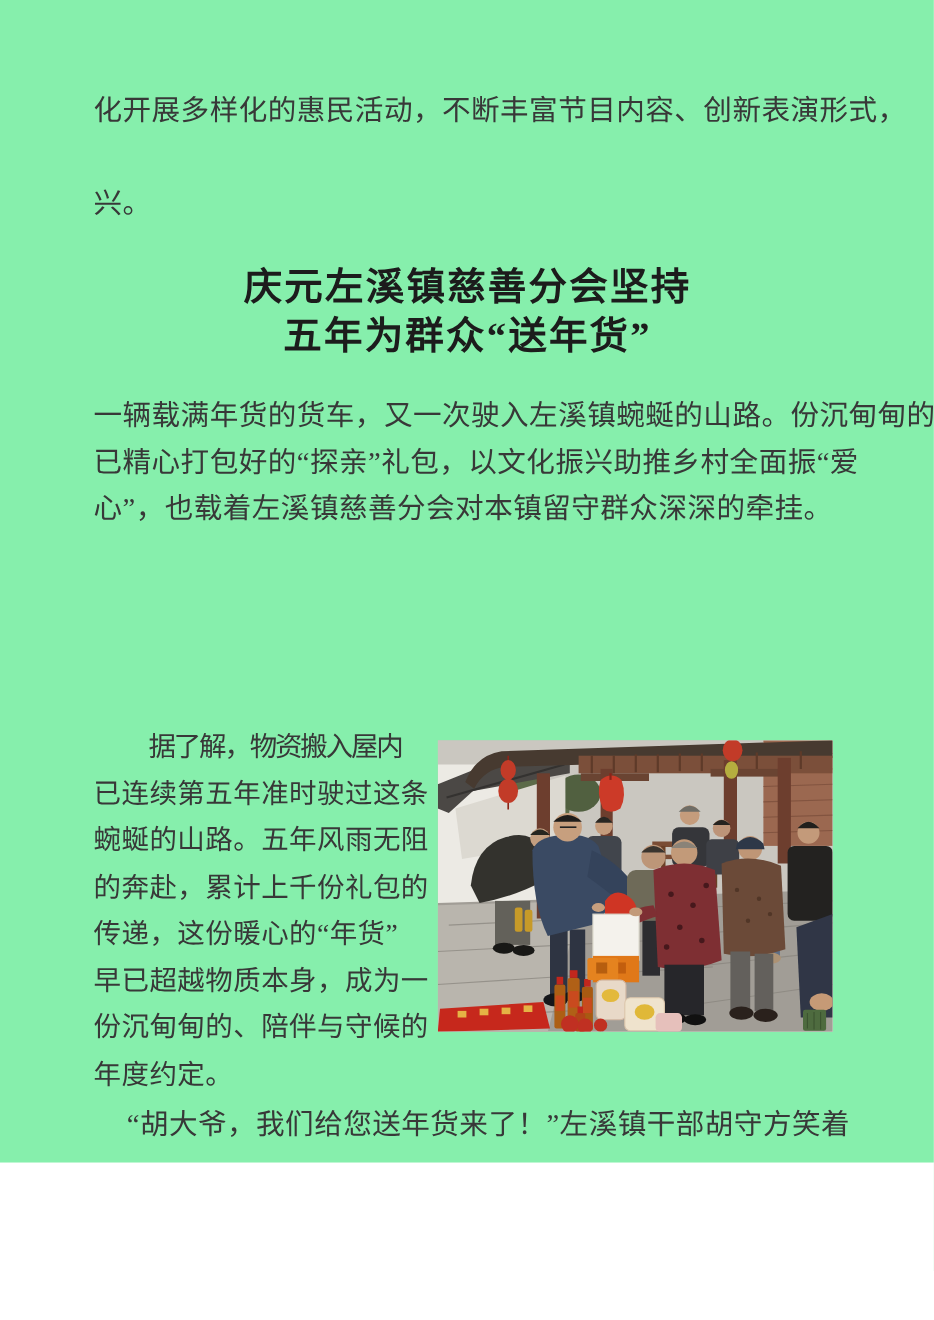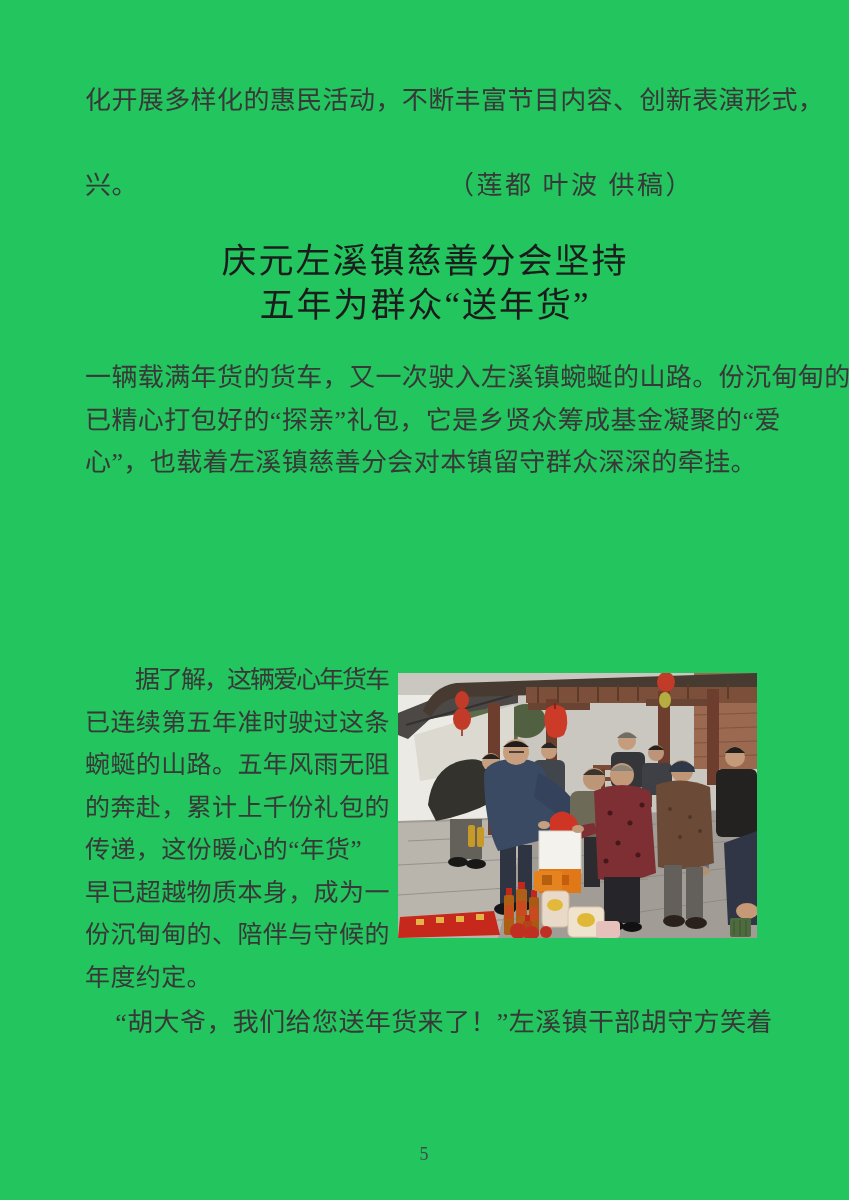--- a/index.html
+++ b/index.html
@@ -1,34 +1,34 @@
 <!DOCTYPE html>
 <html lang="zh-CN"><head>
 <meta charset="utf-8">
 <style>
   html,body { margin:0; padding:0; background:#ffffff; }
   .page {
-    position:relative; width:849px; height:1200px; margin:0 auto;
-    background:#22c55e; overflow:hidden;
+    position:relative; width:849px; height:1057px; margin:0 auto;
+    background:#86efac; overflow:hidden;
     font-family:"Liberation Serif","DejaVu Serif",serif;
     color:#383838;
   }
   .para { position:absolute; left:85px; width:690px; }
   .tl {
     height:42.5px; line-height:42.5px; font-size:26px;
     letter-spacing:0.4px; white-space:nowrap; color:#383838;
   }
   
   #cont { top:80px; }
   .cont-line3 { position:relative; }
   .byline { position:absolute; left:363px; top:0; letter-spacing:2.5px; }
   
   .headline {
     position:absolute; left:85px; top:240px; width:680px; text-align:center;
-    font-weight:normal; color:#1c1c1c;
+    font-weight:bold; color:#1c1c1c;
   }
   .headline .hline {
     height:44px; line-height:44px; font-size:35px; letter-spacing:2px;
     white-space:nowrap;
   }
   #para1 { top:357px; }
   #para2 { top:532px; }
   #para3 { top:659px; width:315px; }
   #para3 .tl { font-size:25px; letter-spacing:0.4px; }
   #para3 .tl:first-child { letter-spacing:-2px; }
@@ -46,35 +46,34 @@
 </head>
 <body>
 
 <div class="page">
 
   <div class="para" id="cont">
       <div class="tl">化开展多样化的惠民活动，不断丰富节目内容、创新表演形式，</div>
     </div>
   <div class="para cont-line3 tl" style="top:165px">
     <span>兴。</span>
-    <span class="byline">（莲都 叶波 供稿）</span>
   </div>
 
   <div class="headline">
     <div class="hline">庆元左溪镇慈善分会坚持</div>
     <div class="hline">五年为群众“送年货”</div>
   </div>
 
   <div class="para" id="para1">
       <div class="tl">一辆载满年货的货车，又一次驶入左溪镇蜿蜒的山路。份沉甸甸的</div>
-      <div class="tl">已精心打包好的“探亲”礼包，它是乡贤众筹成基金凝聚的“爱</div>
+      <div class="tl">已精心打包好的“探亲”礼包，以文化振兴助推乡村全面振“爱</div>
       <div class="tl">心”，也载着左溪镇慈善分会对本镇留守群众深深的牵挂。</div>
     </div>
   <div class="para" id="para3">
-      <div class="tl" style="text-indent: 50px;">据了解，这辆爱心年货车</div>
+      <div class="tl" style="text-indent: 50px;">据了解，物资搬入屋内</div>
       <div class="tl">已连续第五年准时驶过这条</div>
       <div class="tl">蜿蜒的山路。五年风雨无阻</div>
       <div class="tl">的奔赴，累计上千份礼包的</div>
       <div class="tl">传递，这份暖心的“年货”</div>
       <div class="tl">早已超越物质本身，成为一</div>
       <div class="tl">份沉甸甸的、陪伴与守候的</div>
       <div class="tl">年度约定。</div>
     </div>
   <div class="para" id="para4">
       <div class="tl" style="text-indent: 28px;">“胡大爷，我们给您送年货来了！”左溪镇干部胡守方笑着</div>

